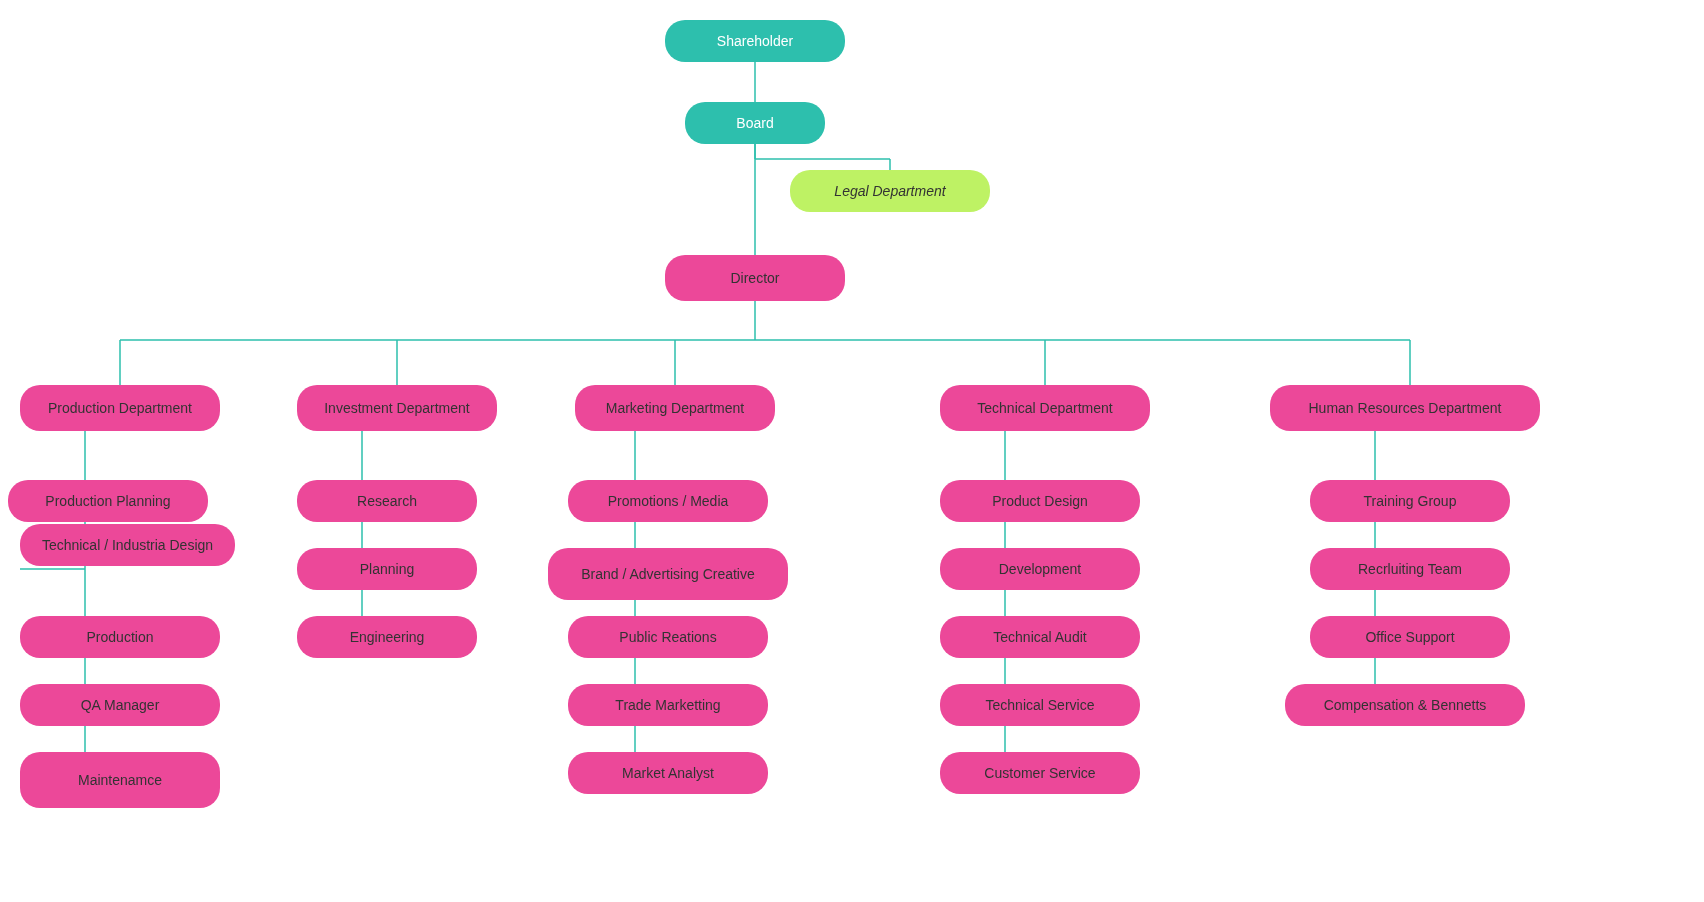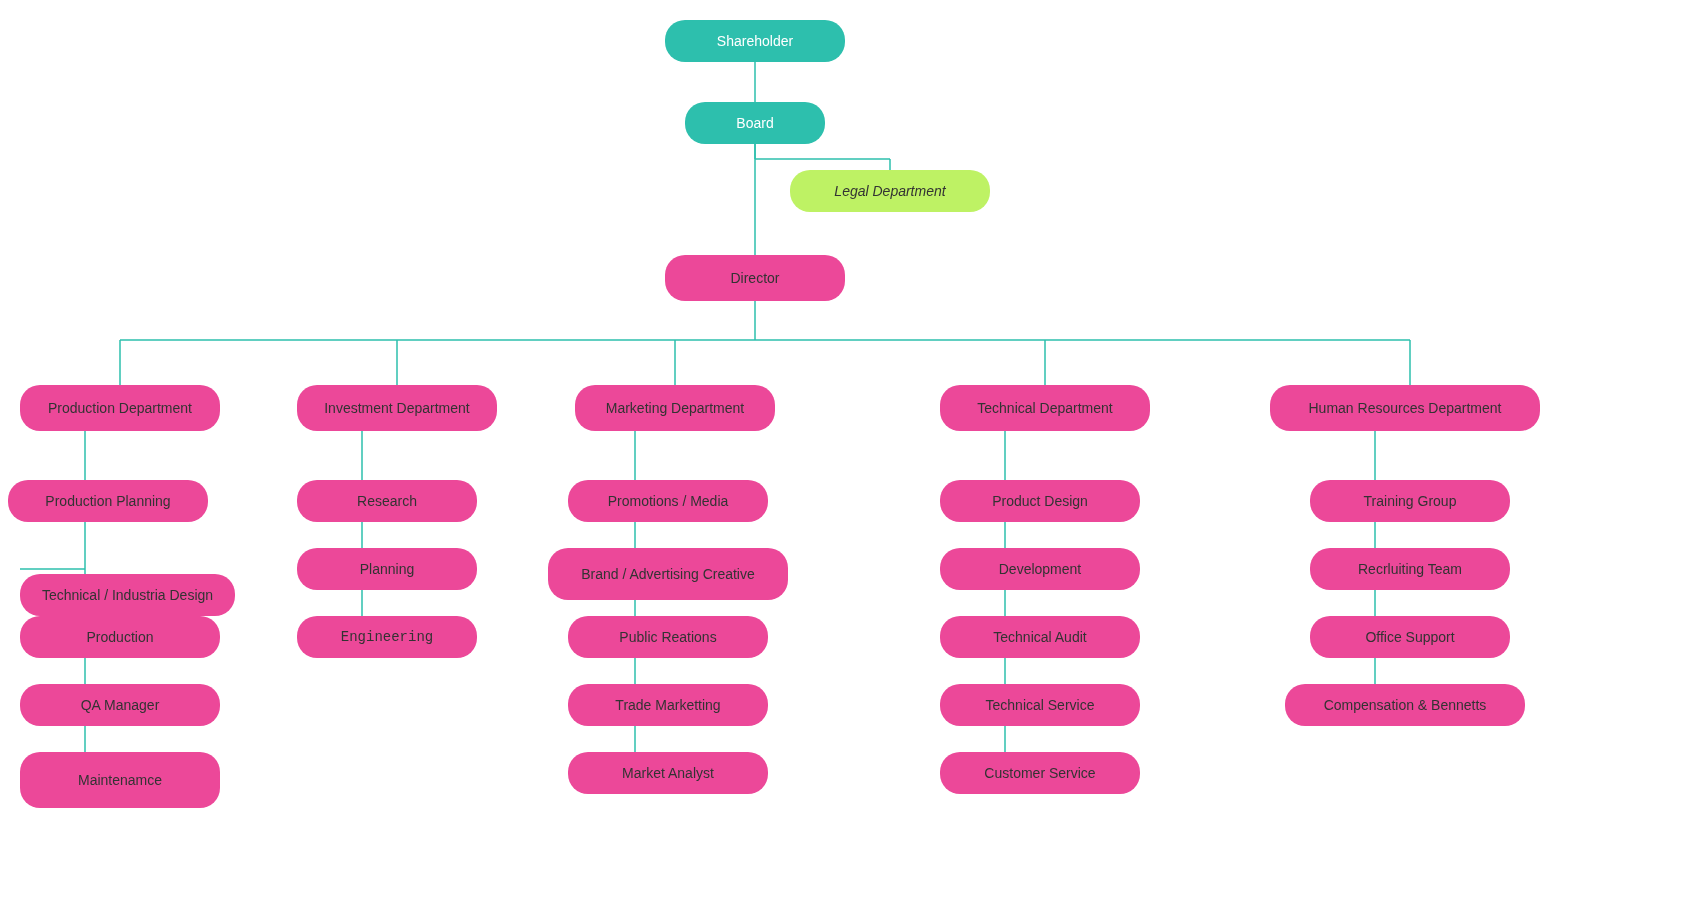--- a/index.html
+++ b/index.html
@@ -176,40 +176,40 @@
     <span>Technical Department</span>
   </div>
 
   <div class="node node-peach" style="left:1270px; top:385px; width:270px; height:46px;">
     <span>Human Resources Department</span>
   </div>
 
   <div class="node node-peach" style="left:8px; top:480px; width:200px; height:42px;">
     <span>Production Planning</span>
   </div>
-  <div class="node node-peach" style="left:20px; top:574px; width:215px; height:42px;">
+  <div class="node node-peach" style="left:20px; top:524px; width:215px; height:42px;">
     <span>Technical / Industria Design</span>
   </div>
   <div class="node node-peach" style="left:20px; top:616px; width:200px; height:42px;">
     <span>Production</span>
   </div>
   <div class="node node-peach" style="left:20px; top:684px; width:200px; height:42px;">
     <span>QA Manager</span>
   </div>
   <div class="node node-peach" style="left:20px; top:752px; width:200px; height:56px;">
     <span>Maintenamce</span>
   </div>
 
   <div class="node node-peach" style="left:297px; top:480px; width:180px; height:42px;">
     <span>Research</span>
   </div>
   <div class="node node-peach" style="left:297px; top:548px; width:180px; height:42px;">
     <span>Planning</span>
   </div>
-  <div class="node node-peach" style="left:297px; top:616px; width:180px; height:42px;font-family:Liberation Mono, monospace;">
+  <div class="node node-peach" style="left:297px; top:616px; width:180px; height:42px;">
     <span>Engineering</span>
   </div>
 
   <div class="node node-peach" style="left:568px; top:480px; width:200px; height:42px;">
     <span>Promotions / Media</span>
   </div>
   <div class="node node-peach" style="left:548px; top:548px; width:240px; height:52px;">
     <span>Brand / Advertising Creative</span>
   </div>
   <div class="node node-peach" style="left:568px; top:616px; width:200px; height:42px;">

